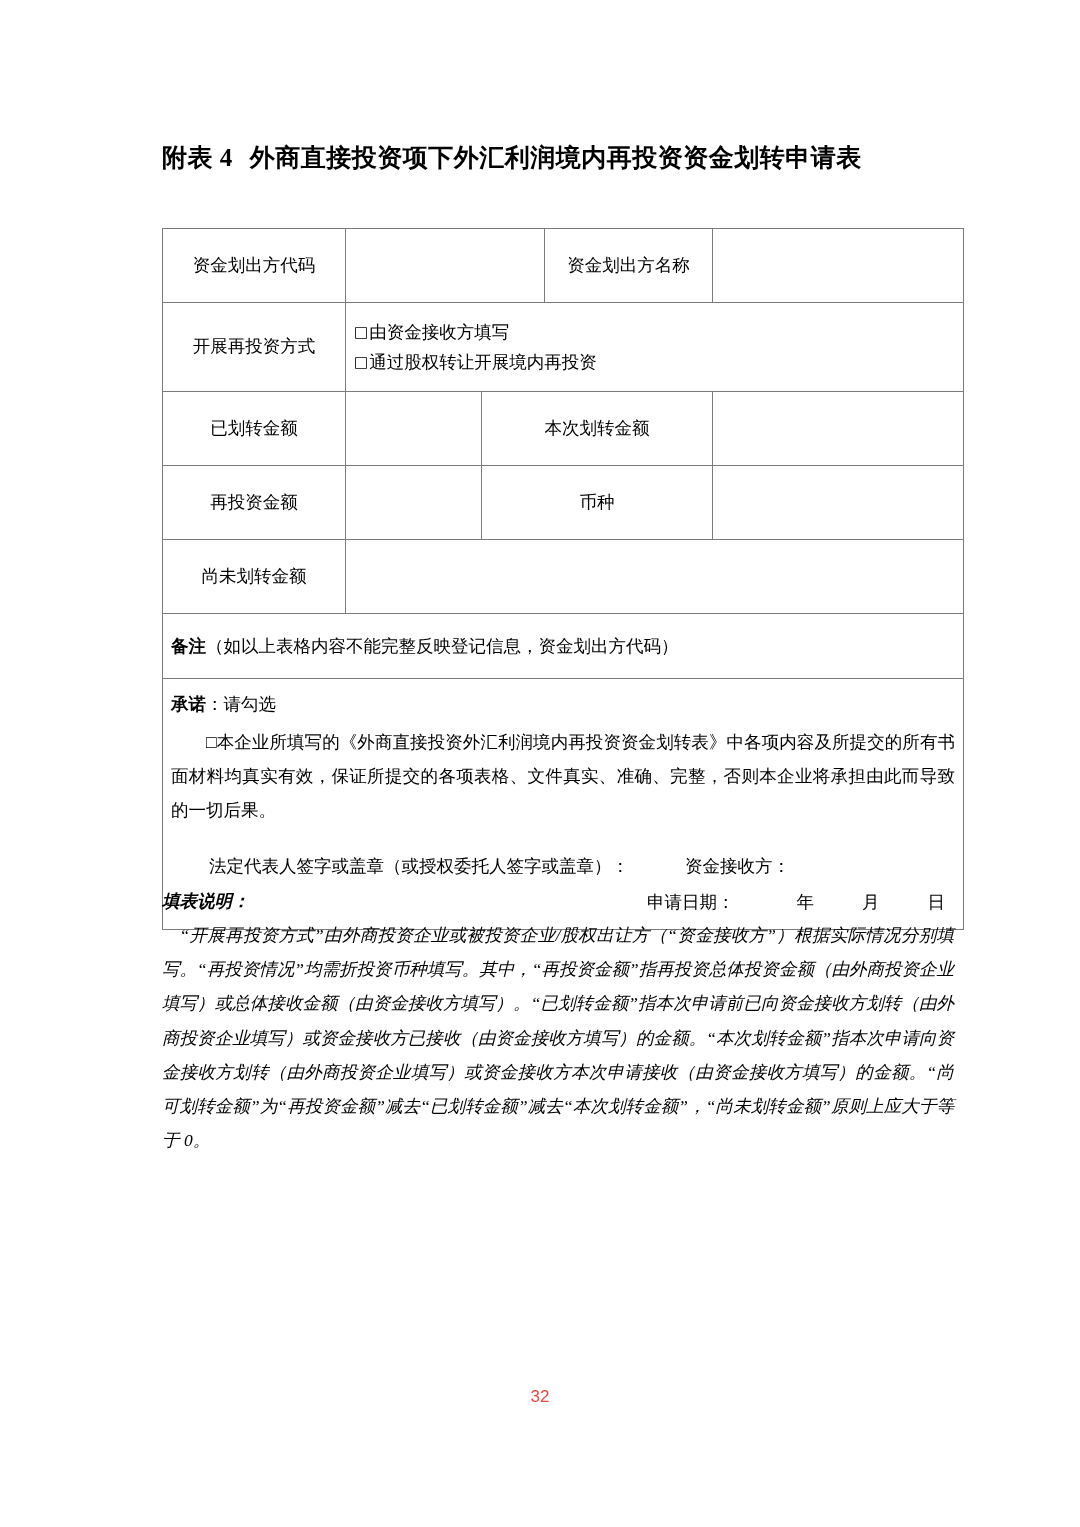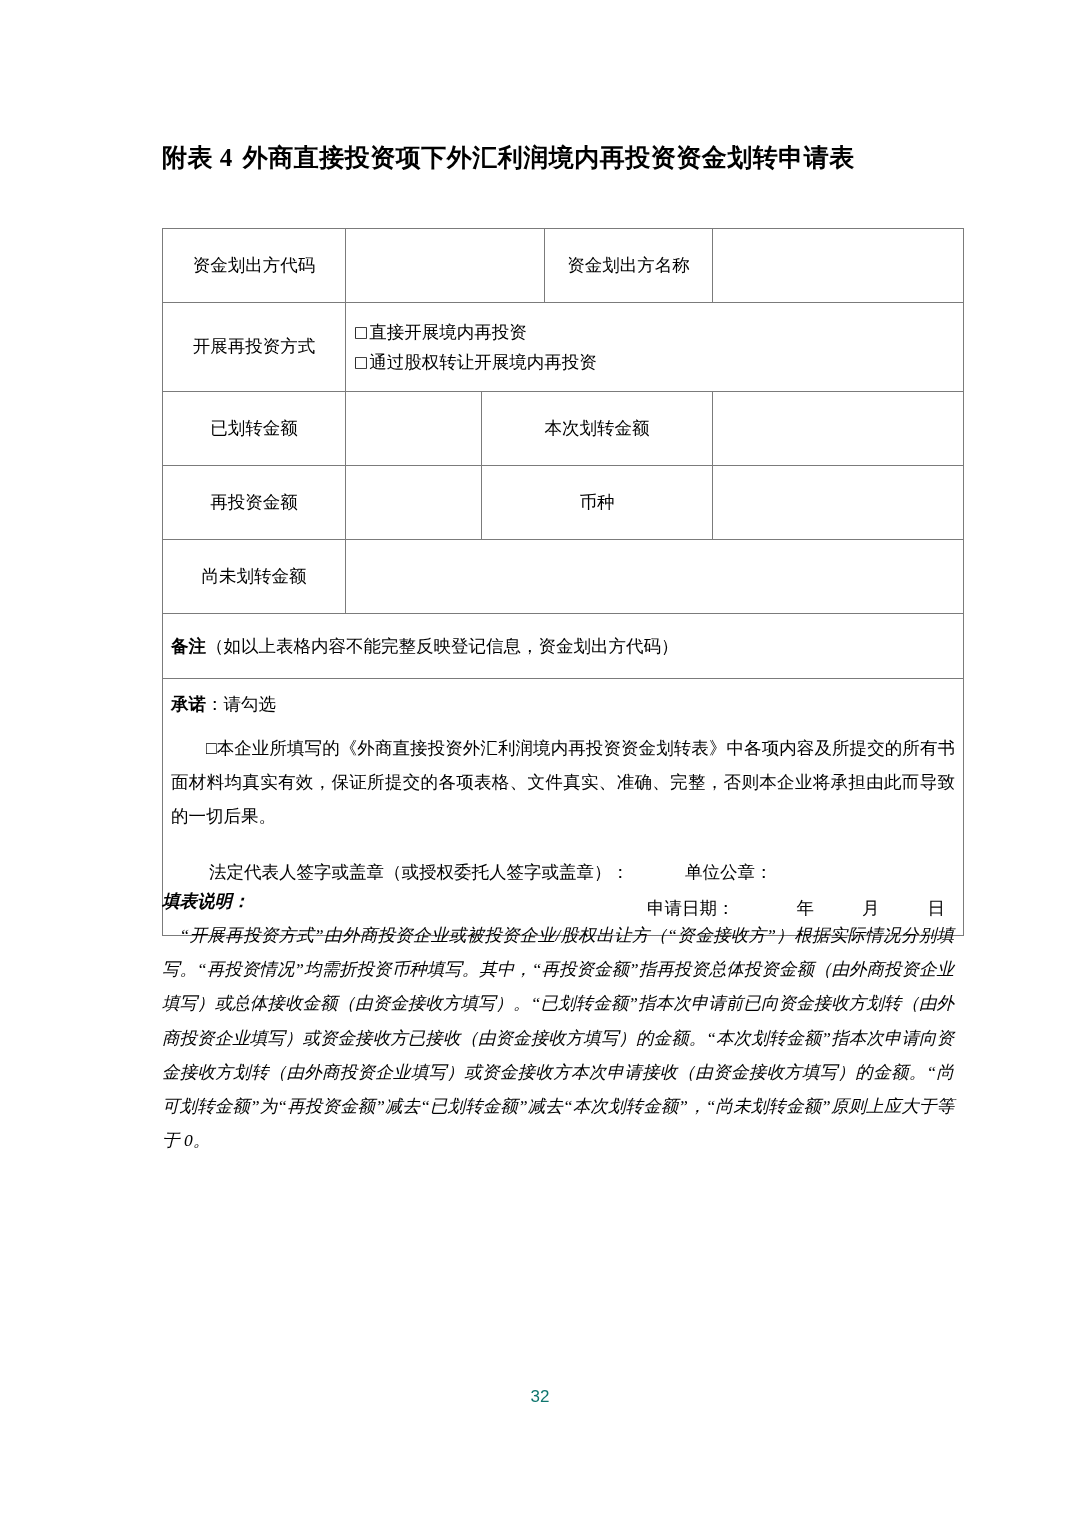--- a/index.html
+++ b/index.html
@@ -29,21 +29,21 @@
     position: absolute;
     left: 162px;
     top: 142px;
     width: 810px;
     font-size: 25px;
     font-weight: bold;
     letter-spacing: 0.5px;
     line-height: 1.3;
     white-space: nowrap;
   }
-  .doc-title .t-num { margin-right: 10px; }
+  .doc-title .t-num { margin-right: 17px; }
 
   
   .form-table {
     position: absolute;
     left: 162px;
     top: 228px;
     width: 801px;
     border-collapse: collapse;
     table-layout: fixed;
     font-size: 17.5px;
@@ -92,21 +92,21 @@
     vertical-align: top;
     line-height: 1.95;
     height: 218px;
   }
   .pledge-head { font-weight: bold; }
   .pledge-head .normal { font-weight: normal; }
   .pledge-body {
     text-indent: 2em;
     text-align: justify;
     text-justify: inter-ideograph;
-    margin-top: 10px;
+    margin-top: 4px;
   }
   .sig-block {
     margin-top: 20px;
     line-height: 2.1;
   }
   .sig-line-1 {
     padding-left: 38px;
     white-space: nowrap;
   }
   .sig-gap { display: inline-block; width: 56px; }
@@ -138,21 +138,21 @@
 
   
   .page-num {
     position: absolute;
     left: 0;
     top: 1387px;
     width: 1080px;
     text-align: center;
     font-size: 17px;
     font-family: "Liberation Sans", sans-serif;
-    color: #0f766e;
+    color: #ef4444;
   }
 </style>
 </head>
 <body>
 
 <div class="page">
 
   <div class="doc-title">
     <span class="t-num">附表 4</span><span>外商直接投资项下外汇利润境内再投资资金划转申请表</span>
   </div>
@@ -172,21 +172,21 @@
         <td class="lbl h-tall">资金划出方代码</td>
         <td class="blank h-tall" colspan="2"></td>
         <td class="lbl h-tall">资金划出方名称</td>
         <td class="blank h-tall" colspan="2"></td>
       </tr>
 
 
       <tr>
         <td class="lbl h-method">开展再投资方式</td>
         <td class="method-cell h-method" colspan="5">
-          <div class="method-opt"><span class="cbx">□</span><span>直接开展境内再投资</span></div>
+          <div class="method-opt"><span class="cbx">□</span><span>由资金接收方填写</span></div>
           <div class="method-opt"><span class="cbx">□</span><span>通过股权转让开展境内再投资</span></div>
         </td>
       </tr>
 
       <tr>
         <td class="lbl h-tall">已划转金额</td>
         <td class="blank h-tall"></td>
         <td class="lbl h-tall" colspan="2">本次划转金额</td>
         <td class="blank h-tall" colspan="2"></td>
       </tr>
@@ -205,21 +205,21 @@
 
       <tr>
         <td class="note-cell" colspan="6"><span class="bold">备注</span><span>（如以上表格内容不能完整反映登记信息，资金划出方代码）</span></td>
       </tr>
 
       <tr>
         <td class="pledge-cell" colspan="6">
           <div class="pledge-head"><span>承诺</span><span class="normal">：请勾选</span></div>
           <div class="pledge-body">□本企业所填写的《外商直接投资外汇利润境内再投资资金划转表》中各项内容及所提交的所有书面材料均真实有效，保证所提交的各项表格、文件真实、准确、完整，否则本企业将承担由此而导致的一切后果。</div>
           <div class="sig-block">
-            <div class="sig-line-1"><span>法定代表人签字或盖章（或授权委托人签字或盖章）：</span><span class="sig-gap"></span><span>单位公章：</span></div>
+            <div class="sig-line-1"><span>法定代表人签字或盖章（或授权委托人签字或盖章）：</span><span class="sig-gap"></span><span>资金接收方：</span></div>
             <div class="sig-line-2"><span class="date-label">申请日期：</span><span class="y">年</span><span class="m">月</span><span>日</span></div>
           </div>
         </td>
       </tr>
     </tbody>
   </table>
 
   <div class="instructions">
     <div class="instr-title">填表说明：</div>
     <div class="instr-body">“开展再投资方式”由外商投资企业或被投资企业/股权出让方（“资金接收方”）根据实际情况分别填写。“再投资情况”均需折投资币种填写。其中，“再投资金额”指再投资总体投资金额（由外商投资企业填写）或总体接收金额（由资金接收方填写）。“已划转金额”指本次申请前已向资金接收方划转（由外商投资企业填写）或资金接收方已接收（由资金接收方填写）的金额。“本次划转金额”指本次申请向资金接收方划转（由外商投资企业填写）或资金接收方本次申请接收（由资金接收方填写）的金额。“尚可划转金额”为“再投资金额”减去“已划转金额”减去“本次划转金额”，“尚未划转金额”原则上应大于等于 0。</div>

